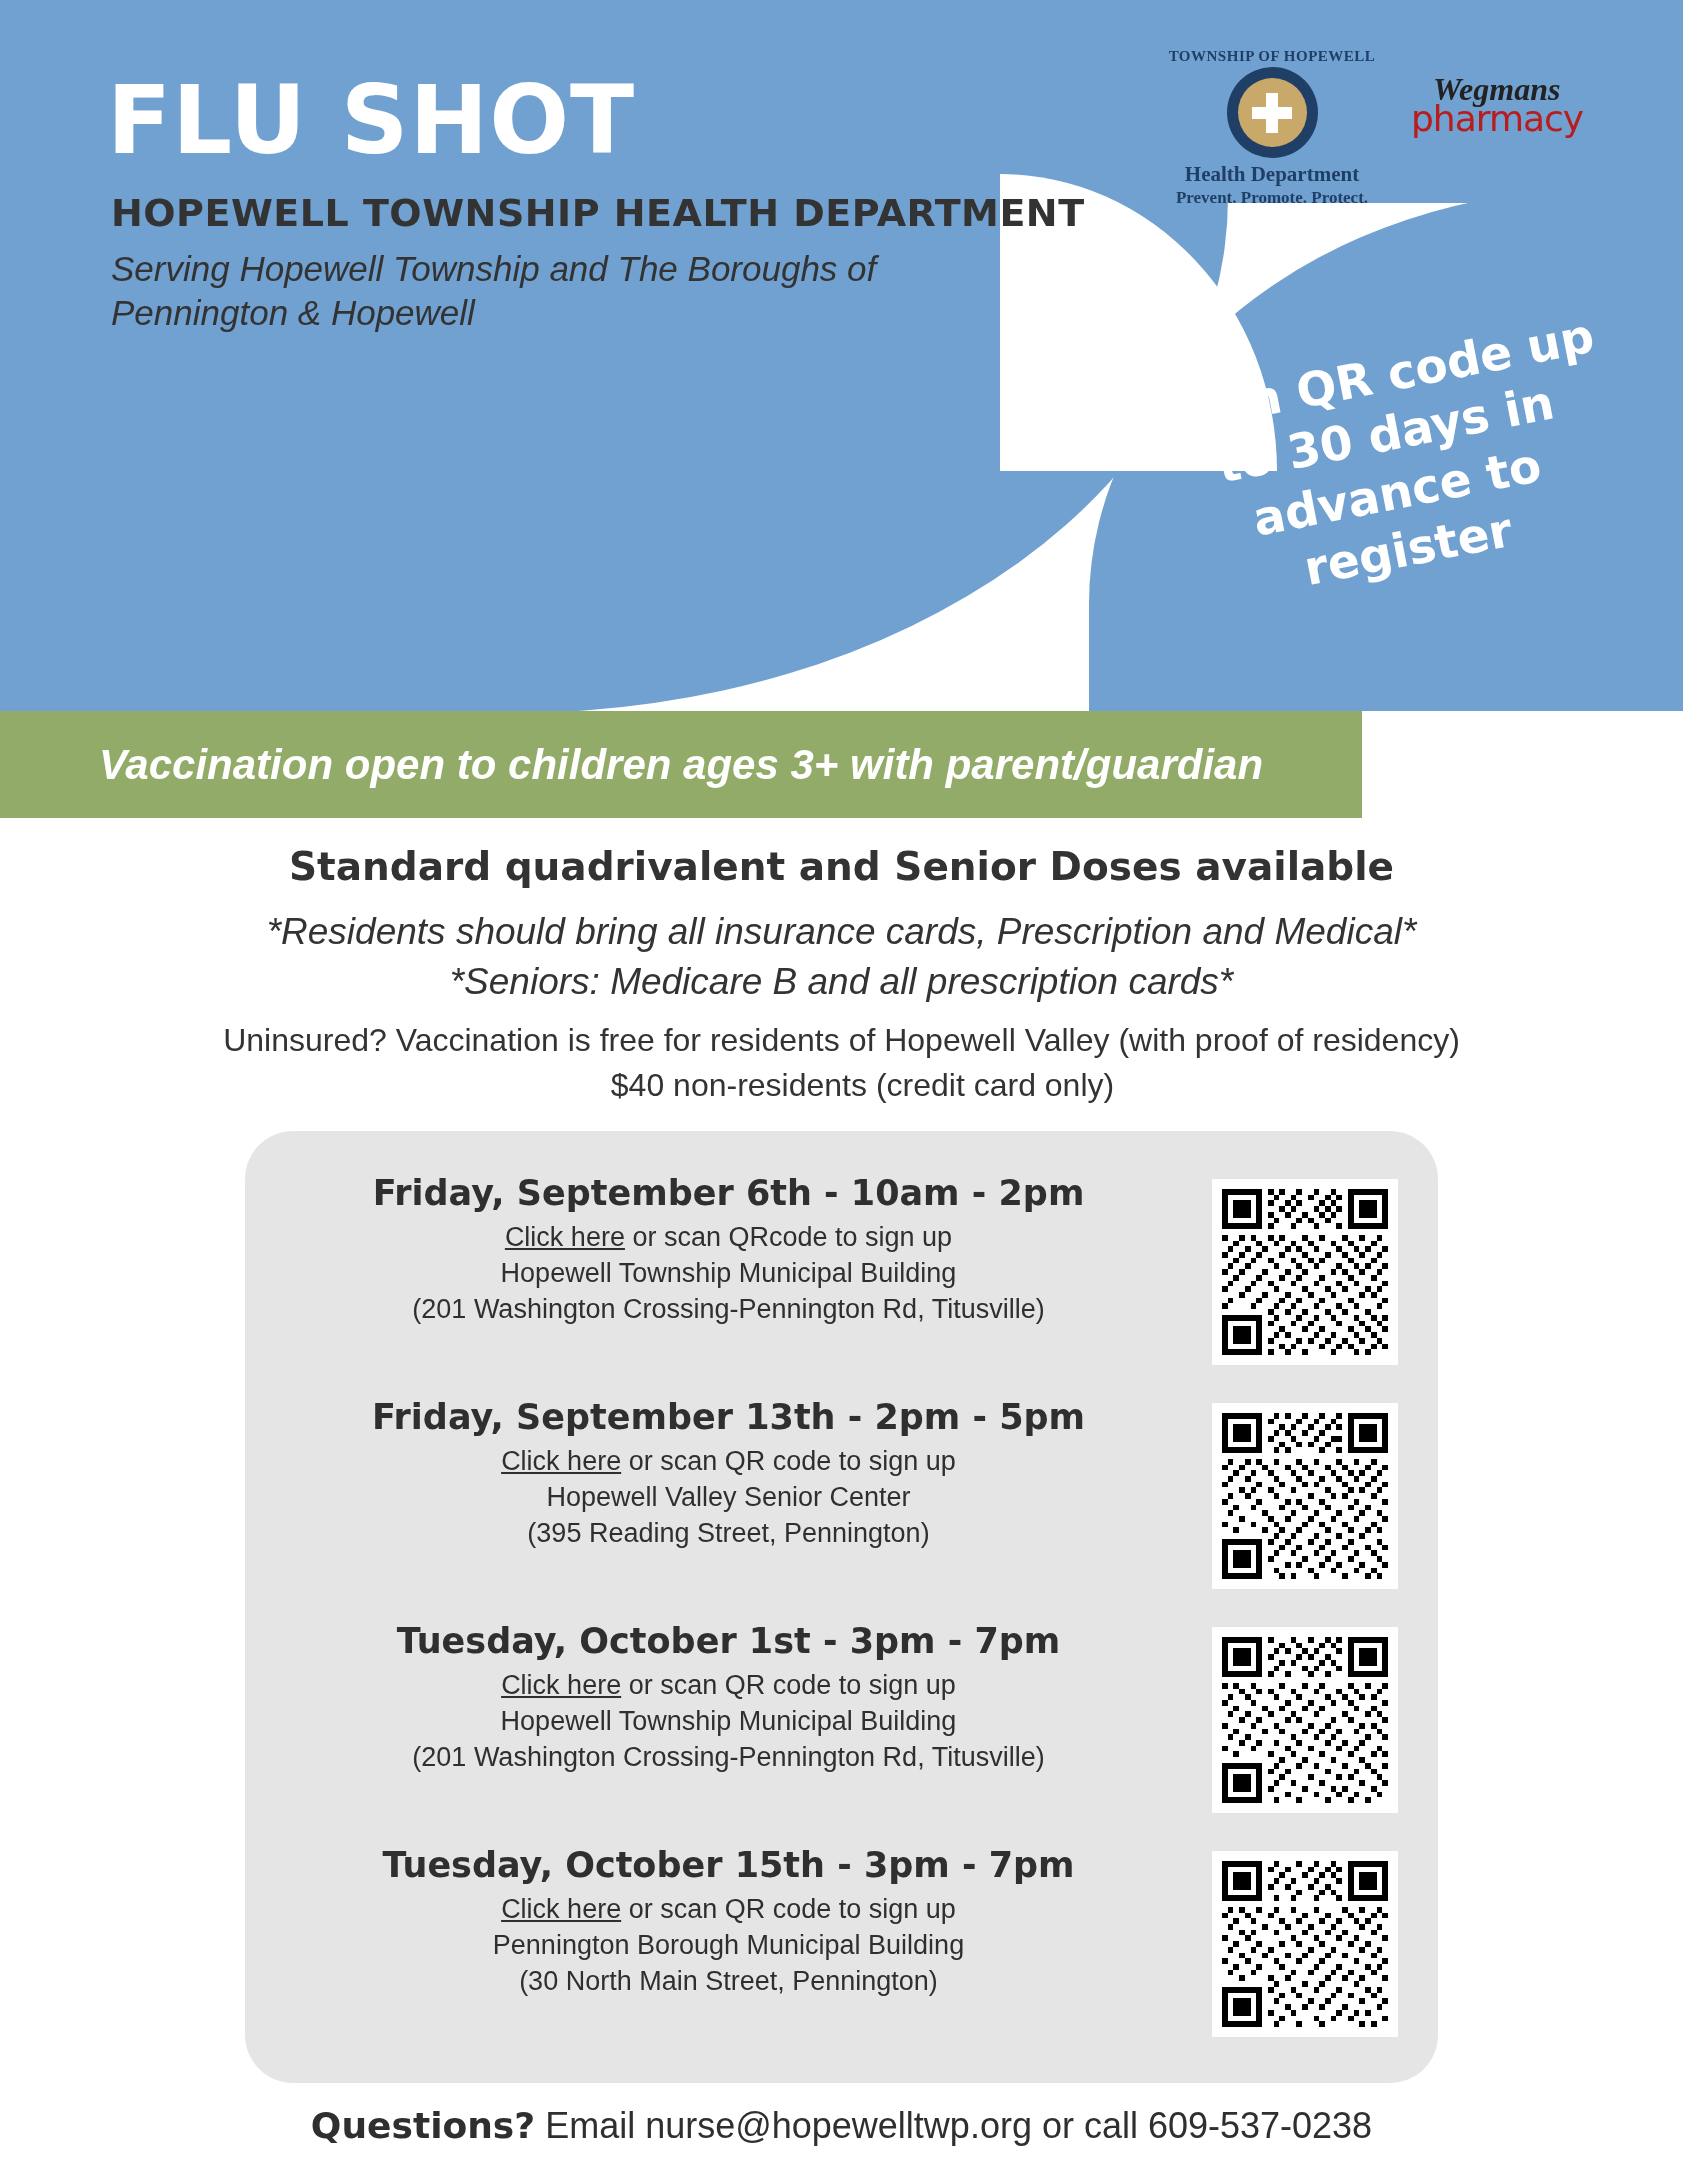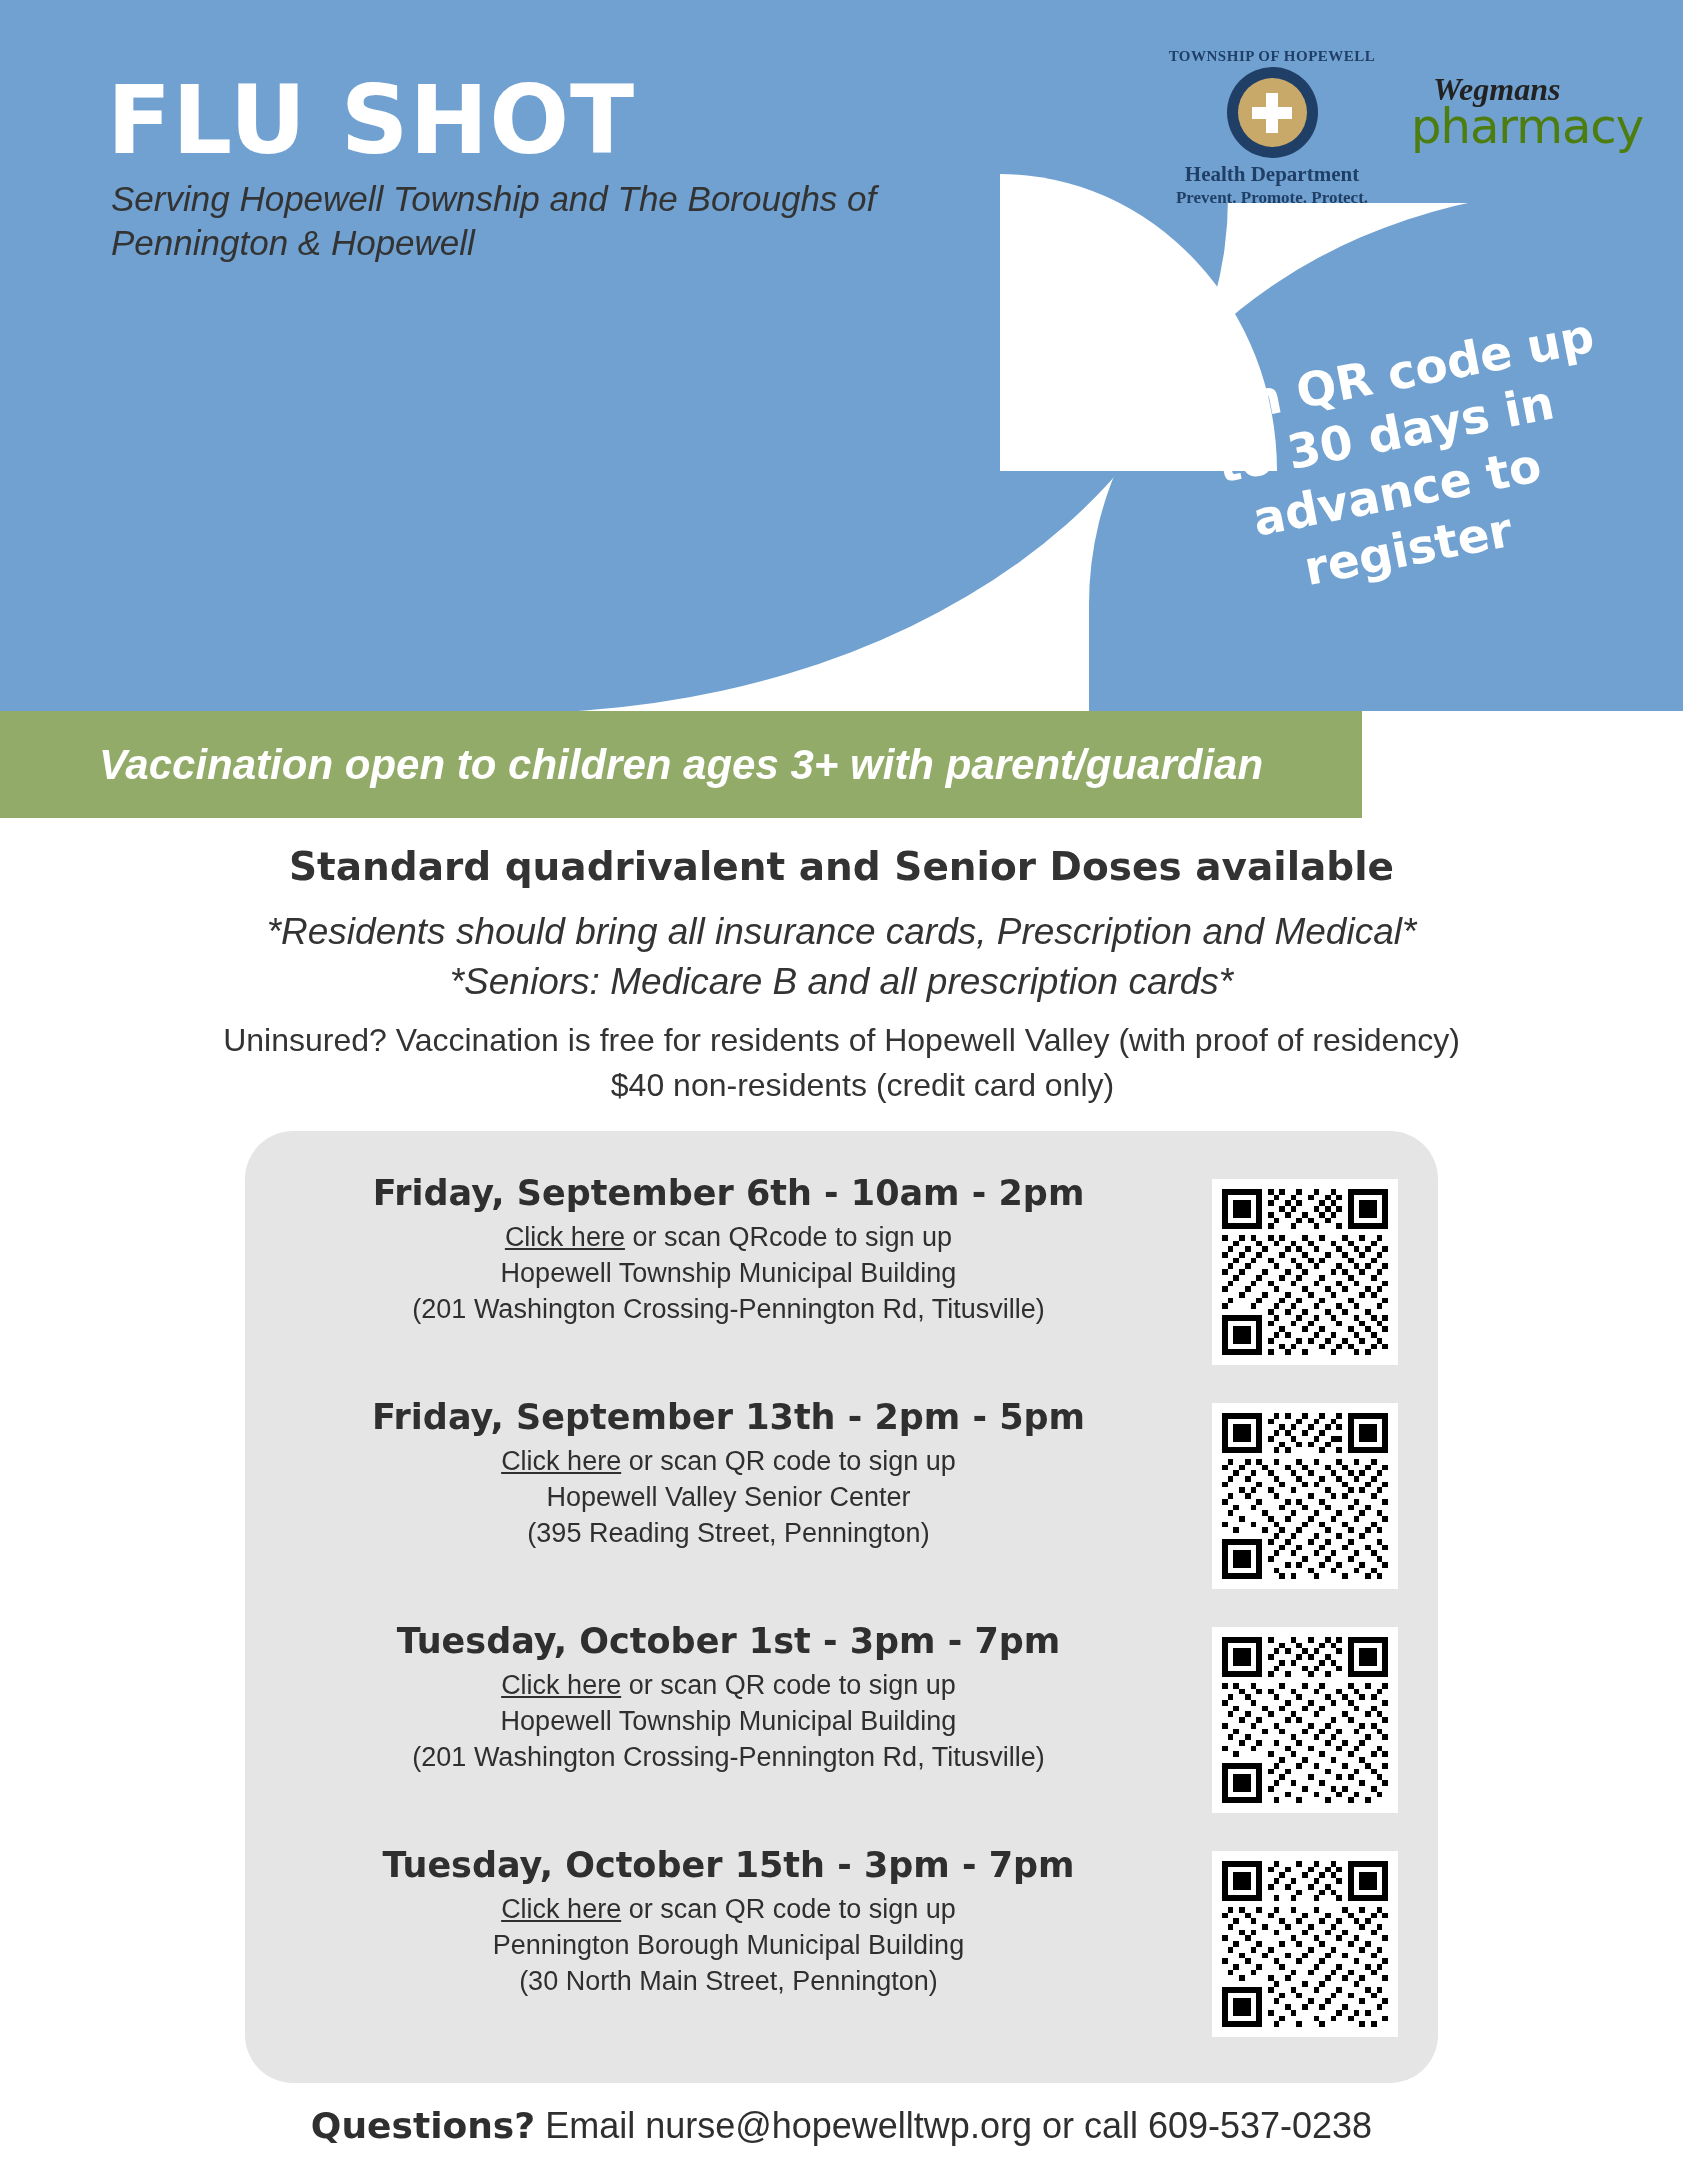--- a/index.html
+++ b/index.html
@@ -181,22 +181,22 @@
   .wegmans-top {
     font-family: "Liberation Serif", serif;
     font-style: italic;
     font-weight: bold;
     font-size: 32px;
     color: #222222;
     margin-left: 22px;
   }
   .wegmans-bottom {
     font-family: "DejaVu Sans", sans-serif;
-    font-size: 48px;
-    color: #4d7c0f;
+    font-size: 36px;
+    color: #b91c1c;
     letter-spacing: -1px;
     margin-top: -10px;
   }
 
   .qr-note {
     position: absolute;
     right: 59px;
     top: 347px;
     width: 465px;
     z-index: 9;
@@ -315,20 +315,21 @@
 <body>
 
 <div class="header">
   <div class="hdr-blue-rect"></div>
   <div class="hdr-blue-left"></div>
   <div class="hdr-blue-right"></div>
   <div class="hdr-white-notch"></div>
 
   <div class="hdr-text">
     <div class="title-1">FLU SHOT</div>
+    <div class="dept">HOPEWELL TOWNSHIP HEALTH DEPARTMENT</div>
     <div class="serving">Serving Hopewell Township and The Boroughs of Pennington &amp; Hopewell</div>
   </div>
 
   <div class="logo-wrap">
     <div class="logo-ring-text">TOWNSHIP OF HOPEWELL</div>
     <div class="logo-shield-outer">
       <div class="logo-shield-inner">
         <div class="logo-cross"></div>
       </div>
     </div>

